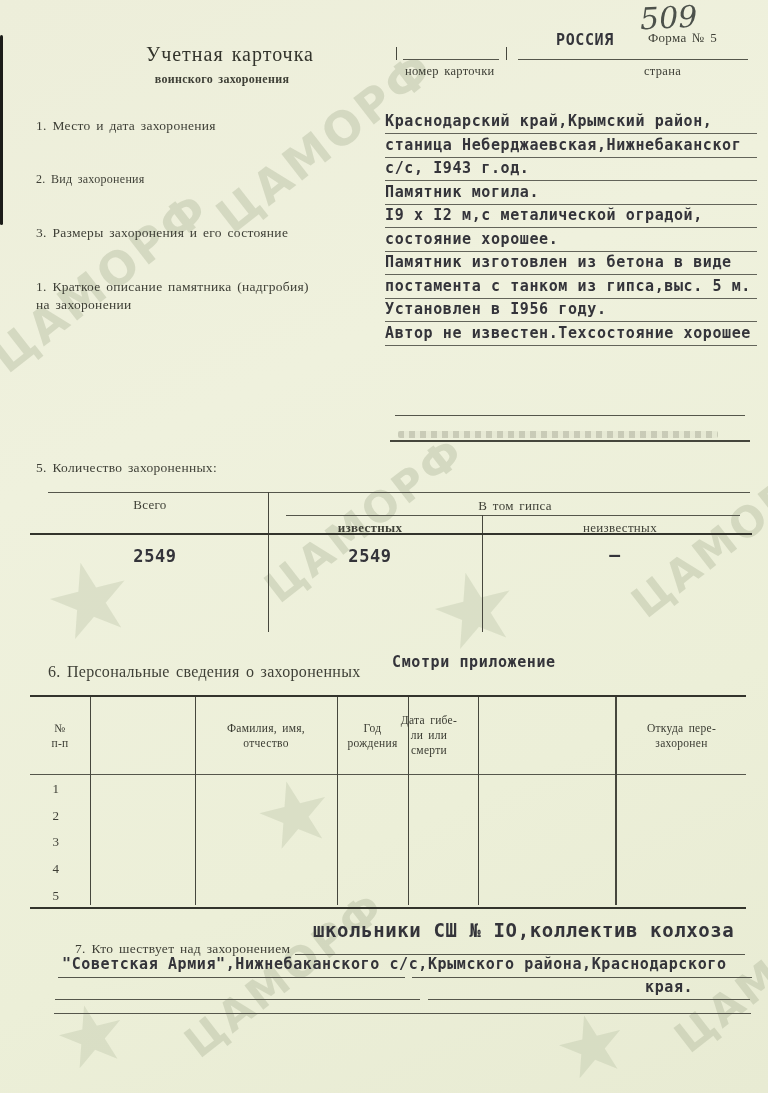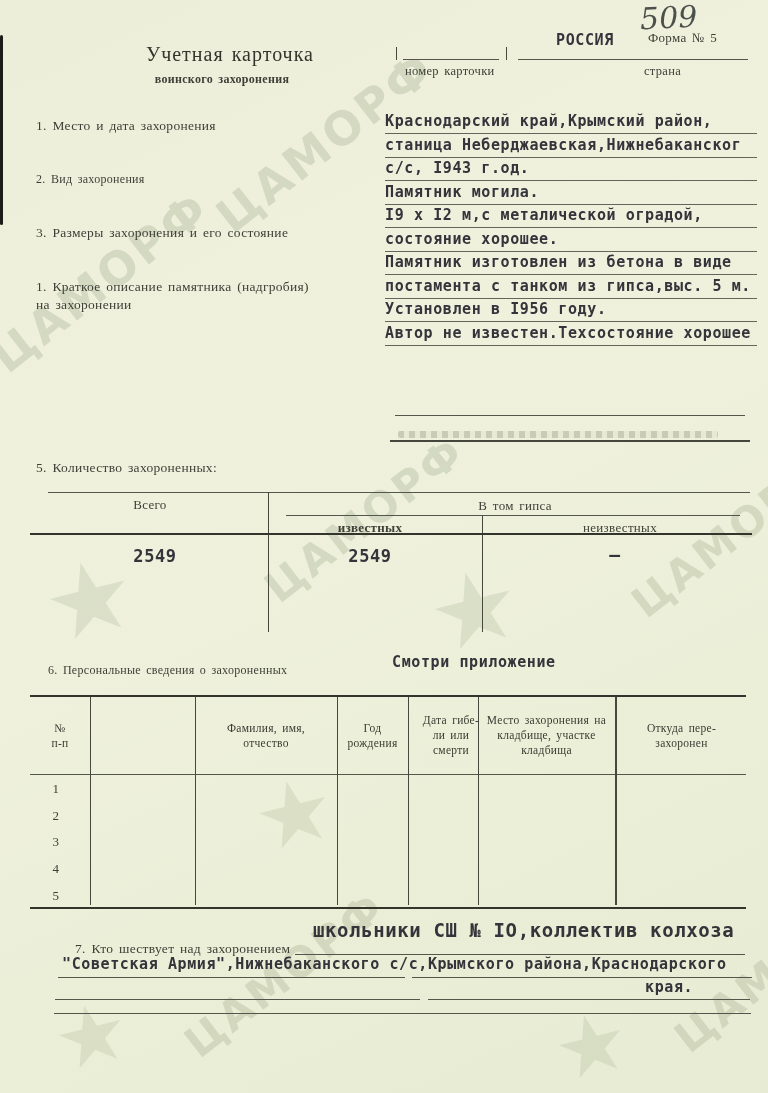--- a/index.html
+++ b/index.html
@@ -101,44 +101,41 @@
   <div class="abs rule" style="left:286px;top:515px;width:454px;"></div>
   <div class="abs serif center" style="left:300px;top:520px;width:140px;font-size:13px;font-weight:bold;">известных</div>
   <div class="abs serif center" style="left:540px;top:520px;width:160px;font-size:13px;">неизвестных</div>
   <div class="abs vline" style="left:482px;top:515px;height:117px;"></div>
   <div class="abs rule-heavy" style="left:30px;top:533px;width:722px;"></div>
 
   <div class="abs typed center" style="left:100px;top:546px;width:110px;font-size:17px;">2549</div>
   <div class="abs typed center" style="left:315px;top:546px;width:110px;font-size:17px;">2549</div>
   <div class="abs typed center" style="left:580px;top:544px;width:70px;font-size:18px;">—</div>
 
-  <div class="abs serif" style="left:48px;top:663px;font-size:12px;">6. Персональные сведения о захороненных</div>
+  <div class="abs serif" style="left:48px;top:663px;font-size:16px;">6. Персональные сведения о захороненных</div>
   <div class="abs typed" style="left:392px;top:653px;font-size:15px;">Смотри приложение</div>
 
   <div class="abs" style="left:30px;top:695px;width:716px;height:210px;border-top:2px solid #33342c;border-bottom:2px solid #33342c;">
     <div class="abs rule" style="left:0;top:77px;width:716px;"></div>
     <div class="abs vline" style="left:60px;top:0;height:208px;"></div>
     <div class="abs vline" style="left:165px;top:0;height:208px;"></div>
     <div class="abs vline" style="left:307px;top:0;height:208px;"></div>
     <div class="abs vline" style="left:378px;top:0;height:208px;"></div>
     <div class="abs vline" style="left:448px;top:0;height:208px;"></div>
     <div class="abs vline" style="left:585px;top:0;height:208px;width:2px;"></div>
 
     <div class="abs hdr-cell preline serif" style="left:0;width:60px;">№
 п-п</div>
     <div class="abs hdr-cell preline serif" style="left:165px;width:142px;">Фамилия, имя,
 отчество</div>
     <div class="abs hdr-cell preline serif" style="left:307px;width:71px;">Год
 рождения</div>
-    <div class="abs hdr-cell preline serif" style="left:386px;width:70px;">Дата гибе-
+    <div class="abs hdr-cell preline serif" style="left:364px;width:70px;">Дата гибе-
 ли или
 смерти</div>
-    <div class="abs hdr-cell preline serif" style="left:448px;width:137px;">Место захоронения на
-кладбище,  участке
-кладбища</div>
     <div class="abs hdr-cell preline serif" style="left:587px;width:129px;">Откуда пере-
 захоронен</div>
 
     <div class="abs serif center" style="left:14px;top:84px;width:24px;font-size:13px;">1</div>
     <div class="abs serif center" style="left:14px;top:111px;width:24px;font-size:13px;">2</div>
     <div class="abs serif center" style="left:14px;top:137px;width:24px;font-size:13px;">3</div>
     <div class="abs serif center" style="left:14px;top:164px;width:24px;font-size:13px;">4</div>
     <div class="abs serif center" style="left:14px;top:191px;width:24px;font-size:13px;">5</div>
   </div>
 

